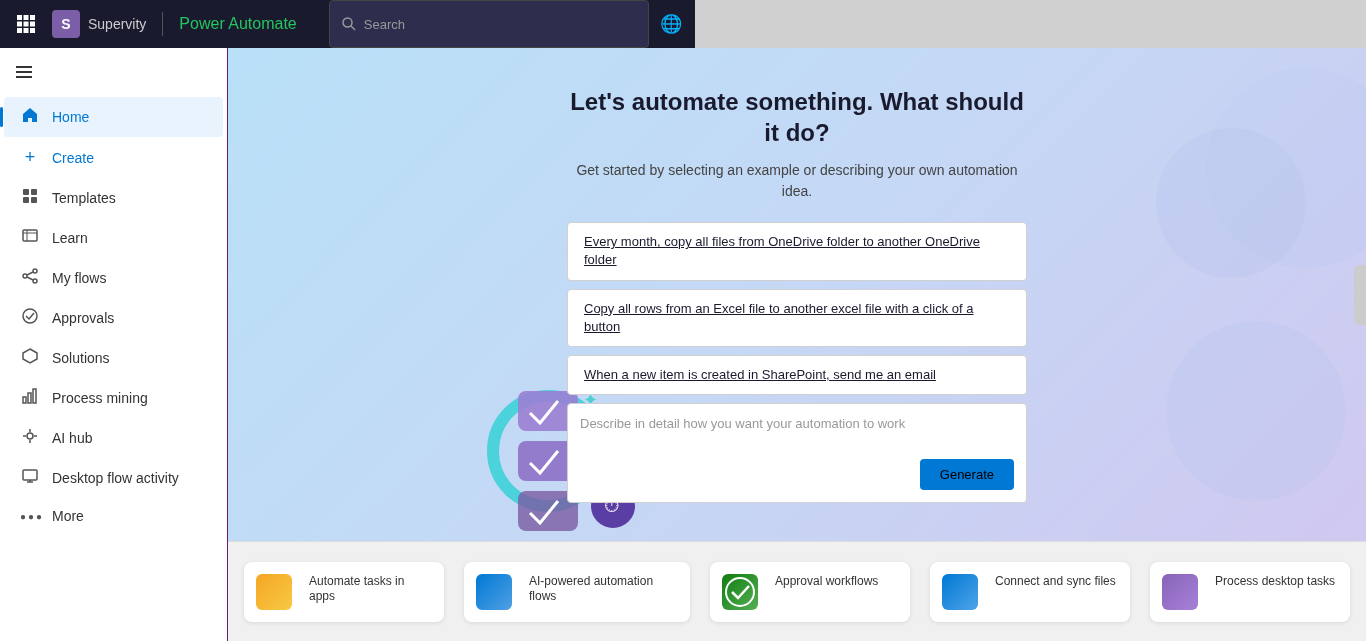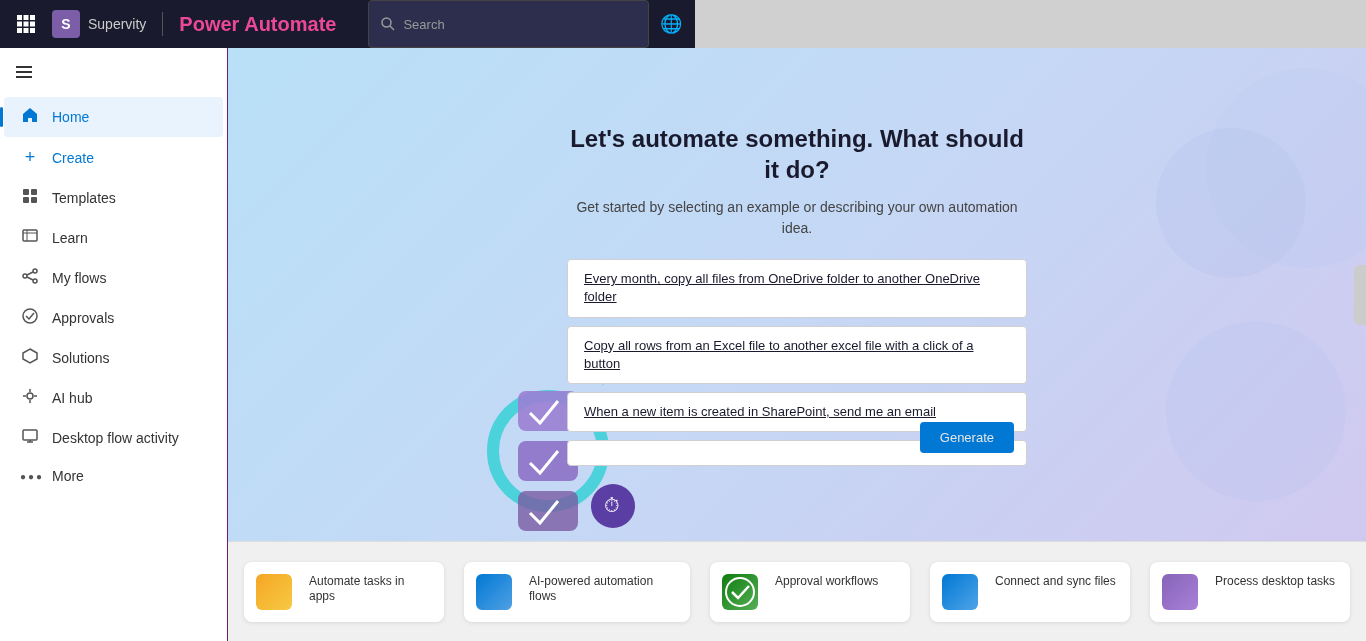--- a/index.html
+++ b/index.html
@@ -34,21 +34,21 @@
       display: flex; align-items: center; justify-content: center;
       color: white; font-weight: bold; font-size: 14px;
     }
     .topbar-brand .brand-name {
       font-size: 14px; font-weight: 400; color: #ccc;
     }
     .topbar-divider {
       width: 1px; height: 24px; background: #555; margin: 0 4px;
     }
     .topbar-appname {
-      color: #ec4899; font-size: 20px; font-weight: 700;
+      color: #22c55e; font-size: 16px; font-weight: 400;
     }
     .topbar-search {
       flex: 1; max-width: 400px; margin-left: 20px;
       background: #2d2d4e;
       border: 1px solid #444;
       border-radius: 4px;
       display: flex; align-items: center; padding: 0 12px; gap: 8px;
       height: 48px;
     }
     .topbar-search input {
@@ -206,21 +206,21 @@
       color: #666;
       resize: none;
       height: 70px;
       font-family: 'Segoe UI', sans-serif;
     }
     .describe-area textarea::placeholder { color: #999; }
     .generate-btn {
       position: absolute;
       bottom: 12px; right: 12px;
       background: #0078d4;
-      color: #e5e5e5;
+      color: #000000;
       border: none;
       border-radius: 4px;
       padding: 8px 20px;
       font-size: 13px;
       cursor: pointer;
       font-weight: 500;
     }
 
     
     .bottom-strip {
@@ -372,20 +372,30 @@
 
     <div class="sidebar-item">
       <span class="sidebar-icon">
         <svg width="16" height="16" viewBox="0 0 16 16" fill="none" stroke="#555" stroke-width="1.5">
           <polygon points="8,1 15,5 15,11 8,15 1,11 1,5"></polygon>
         </svg>
       </span>
       <span class="sidebar-label">Solutions</span>
     </div>
 
+    <div class="sidebar-item">
+      <span class="sidebar-icon">
+        <svg width="16" height="16" viewBox="0 0 16 16" fill="none" stroke="#555" stroke-width="1.5">
+          <rect x="1" y="9" width="3" height="6"></rect>
+            <rect x="6" y="5" width="3" height="10"></rect>
+          <rect x="11" y="1" width="3" height="14"></rect>
+        </svg>
+      </span>
+      <span class="sidebar-label">Process mining</span>
+    </div>
 
     <div class="sidebar-item">
       <span class="sidebar-icon">
         <svg width="16" height="16" viewBox="0 0 16 16" fill="none" stroke="#555" stroke-width="1.5">
           <circle cx="8" cy="8" r="3"></circle>
           <line x1="8" y1="1" x2="8" y2="4"></line>
             <line x1="8" y1="12" x2="8" y2="15"></line>
           <line x1="1" y1="8" x2="4" y2="8"></line>
             <line x1="12" y1="8" x2="15" y2="8"></line>
         </svg>
@@ -446,20 +456,21 @@
         <h1 class="hero-title">Let's automate something. What should it do?</h1>
         <p class="hero-subtitle">
           <span>Get started by selecting an example or describing your own automation idea.</span>
         </p>
 
         <button class="suggestion-btn">Every month, copy all files from OneDrive folder to another OneDrive folder</button>
         <button class="suggestion-btn">Copy all rows from an Excel file to another excel file with a click of a button</button>
         <button class="suggestion-btn">When a new item is created in SharePoint, send me an email</button>
 
         <div class="describe-area">
+          <textarea placeholder="Describe in detail how you want your automation to work" style=""></textarea>
           <button class="generate-btn">Generate</button>
         </div>
       </div>
     </div>
 
     <div class="bottom-strip">
       <div class="bottom-card">
         <div class="bottom-card-icon" style="background: linear-gradient(135deg, #f5a623, #f7c944);"></div>
         <div class="bottom-card-text">Automate tasks in apps</div>
       </div>

